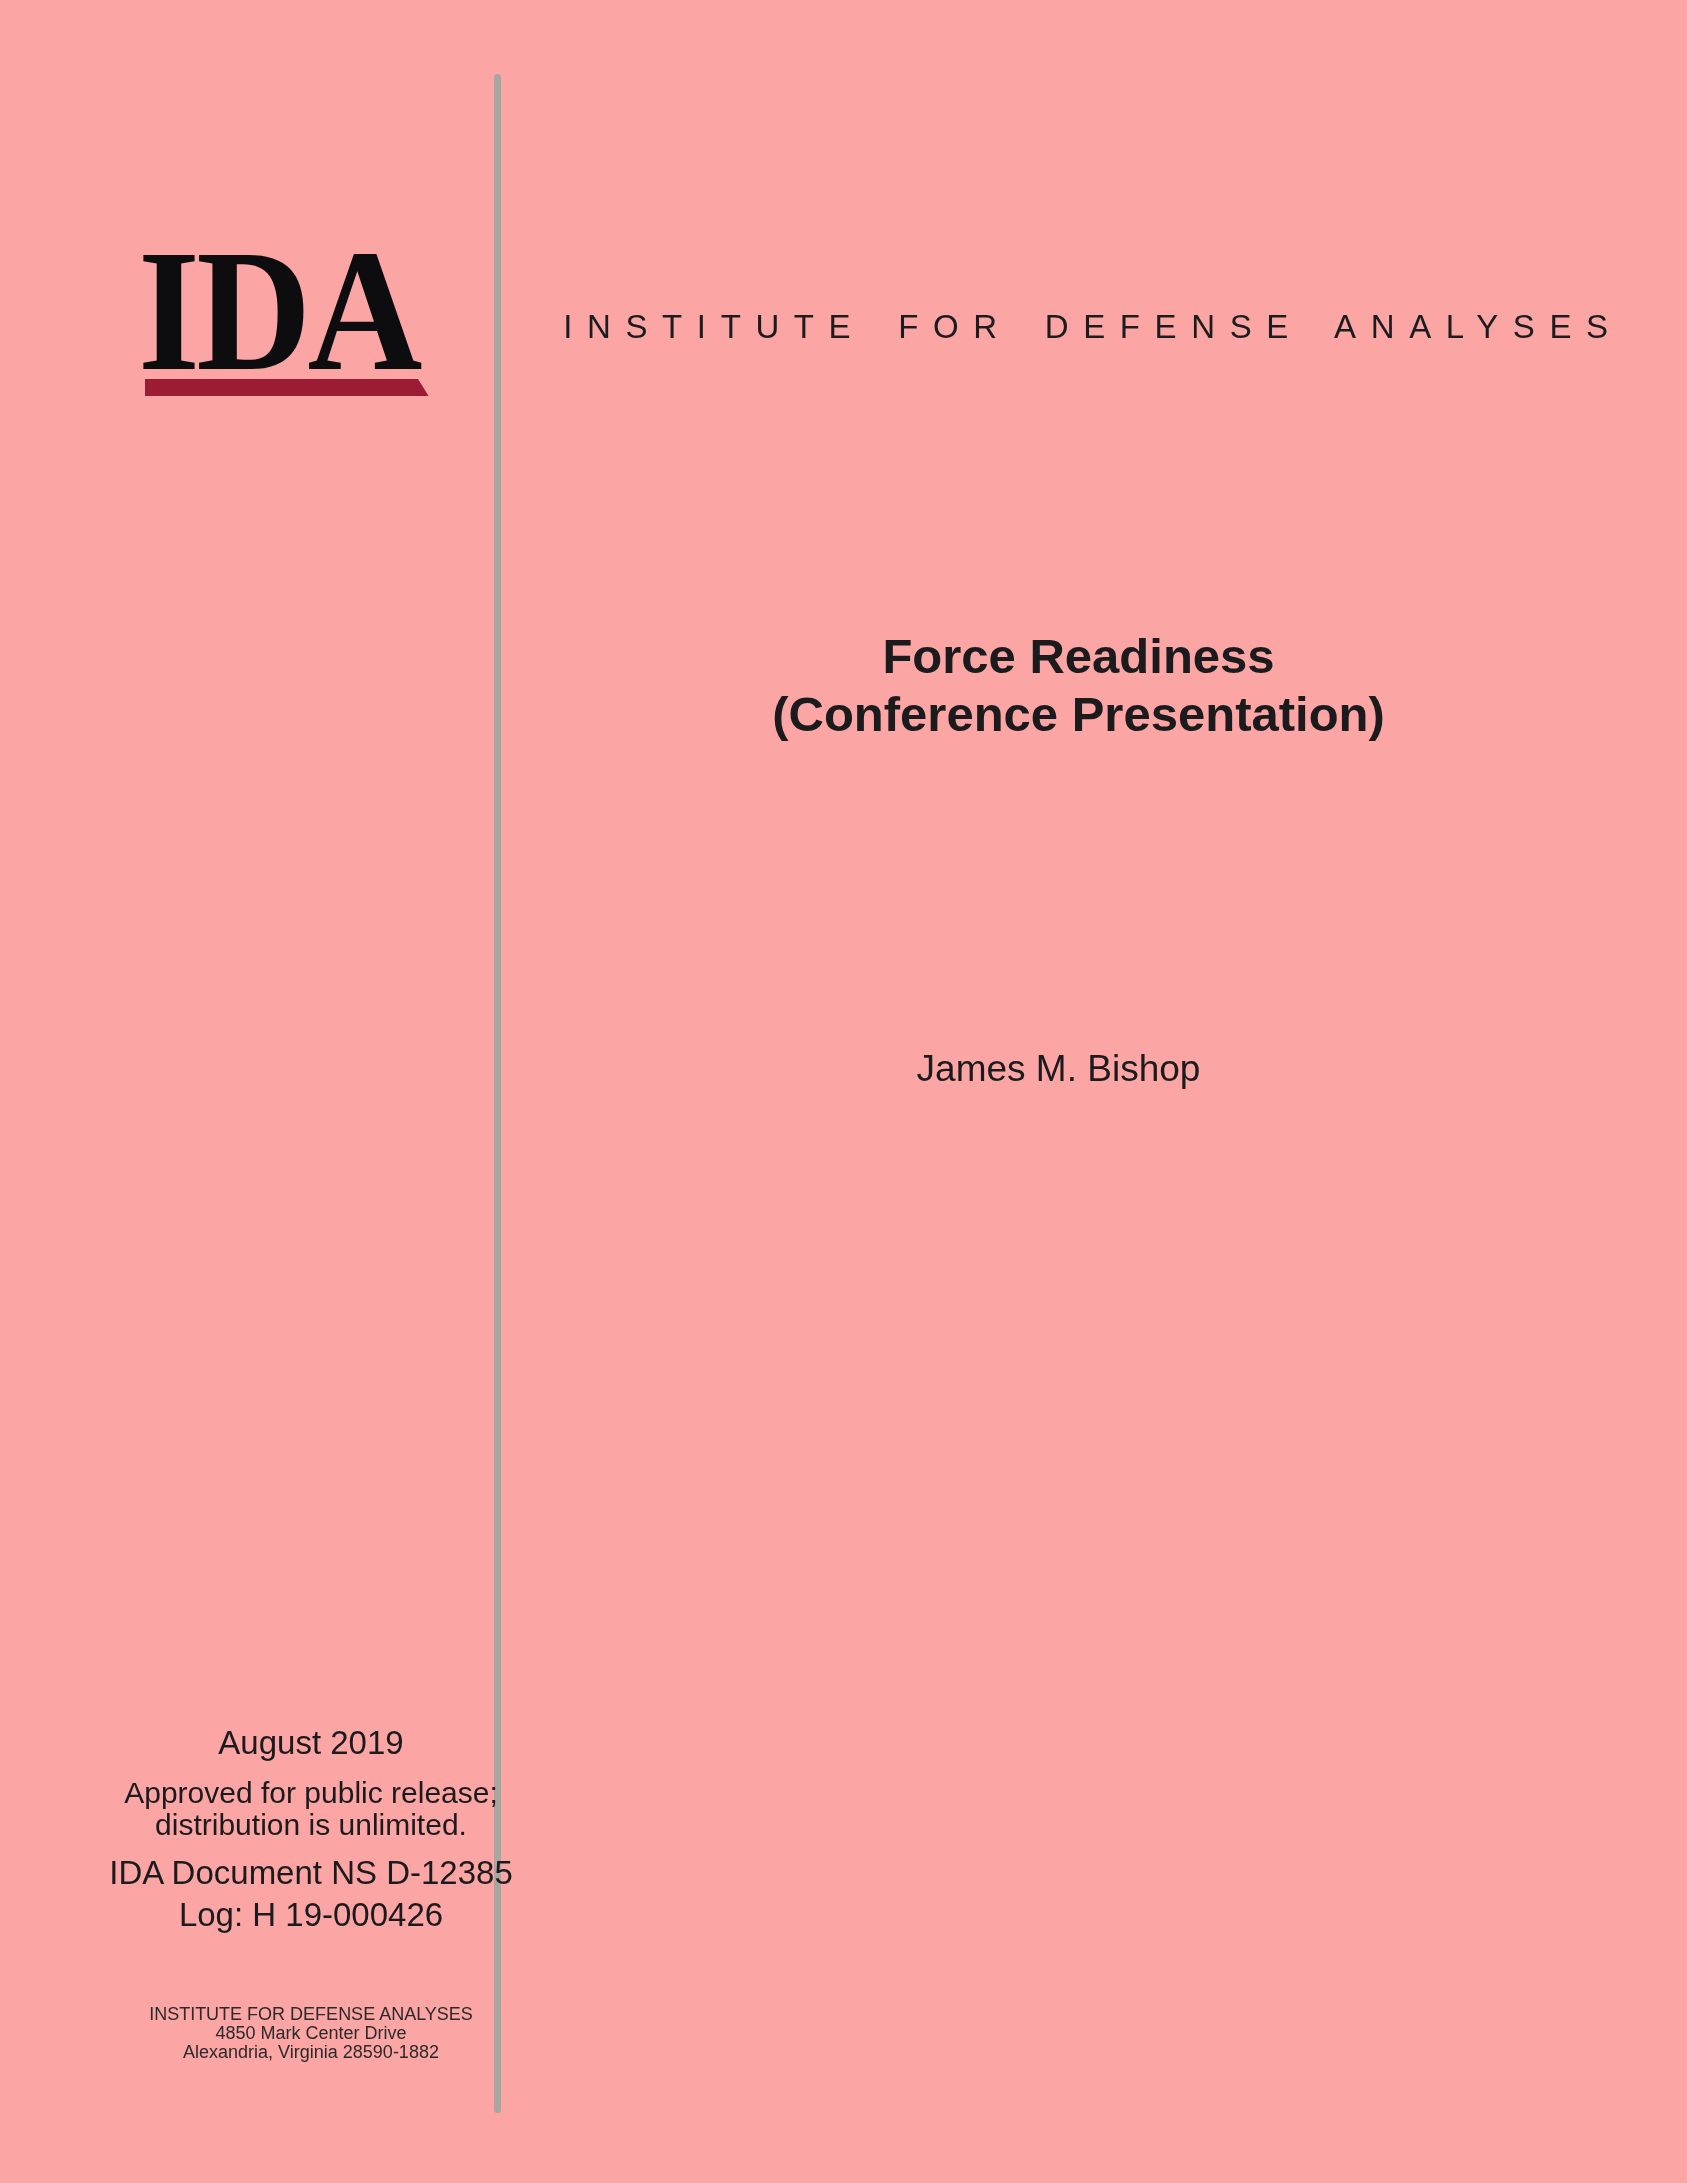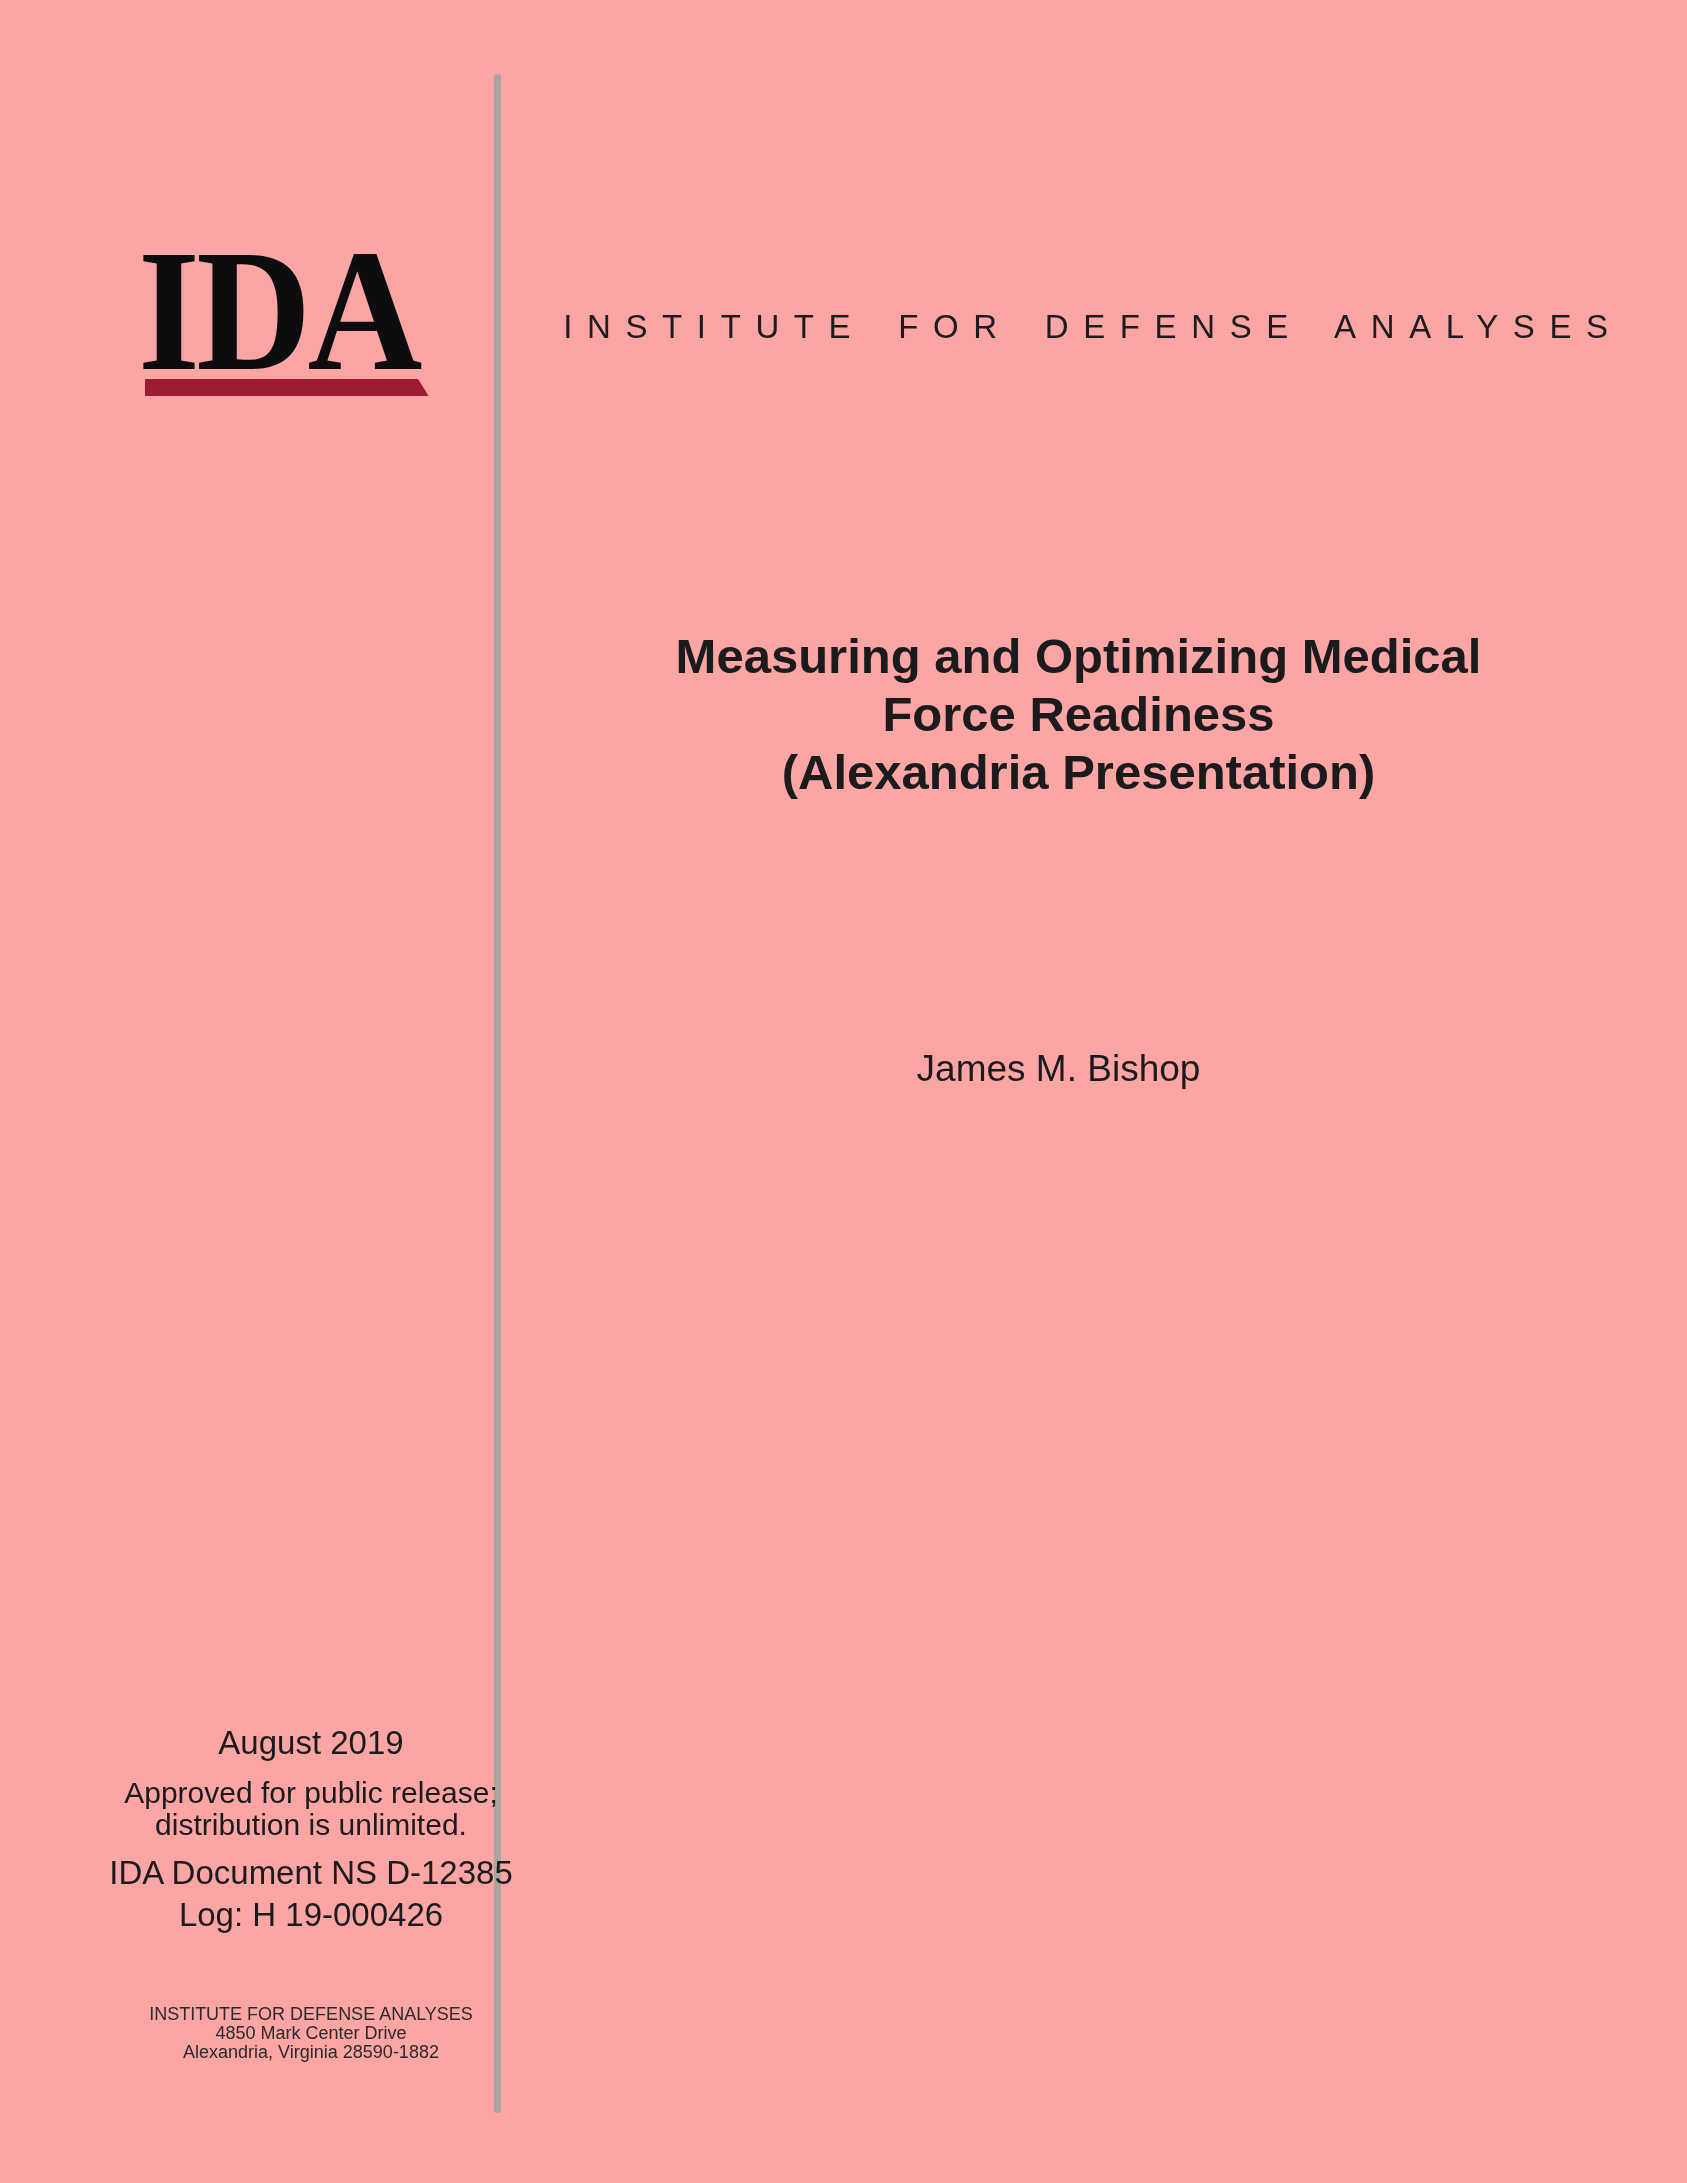--- a/index.html
+++ b/index.html
@@ -147,23 +147,22 @@
   <div class="divider"></div>
 
   <div class="logo">
     <span class="logo-text">IDA</span>
     <div class="logo-bar" style="background: rgb(155, 28, 51);"></div>
   </div>
 
   <div class="org-header">INSTITUTE FOR DEFENSE ANALYSES</div>
 
   <div class="title-block">
-    <div>Measuring and Optimizing Medical</div>
     <div>Force Readiness</div>
-    <div>(Alexandria Presentation)</div>
+    <div>(Conference Presentation)</div>
   </div>
 
   <div class="author">James M. Bishop</div>
 
   <div class="pub-block">
     <div class="pub-date">August 2019</div>
     <div class="pub-approved">
       <div>Approved for public release;</div>
       <div>distribution is unlimited.</div>
     </div>

